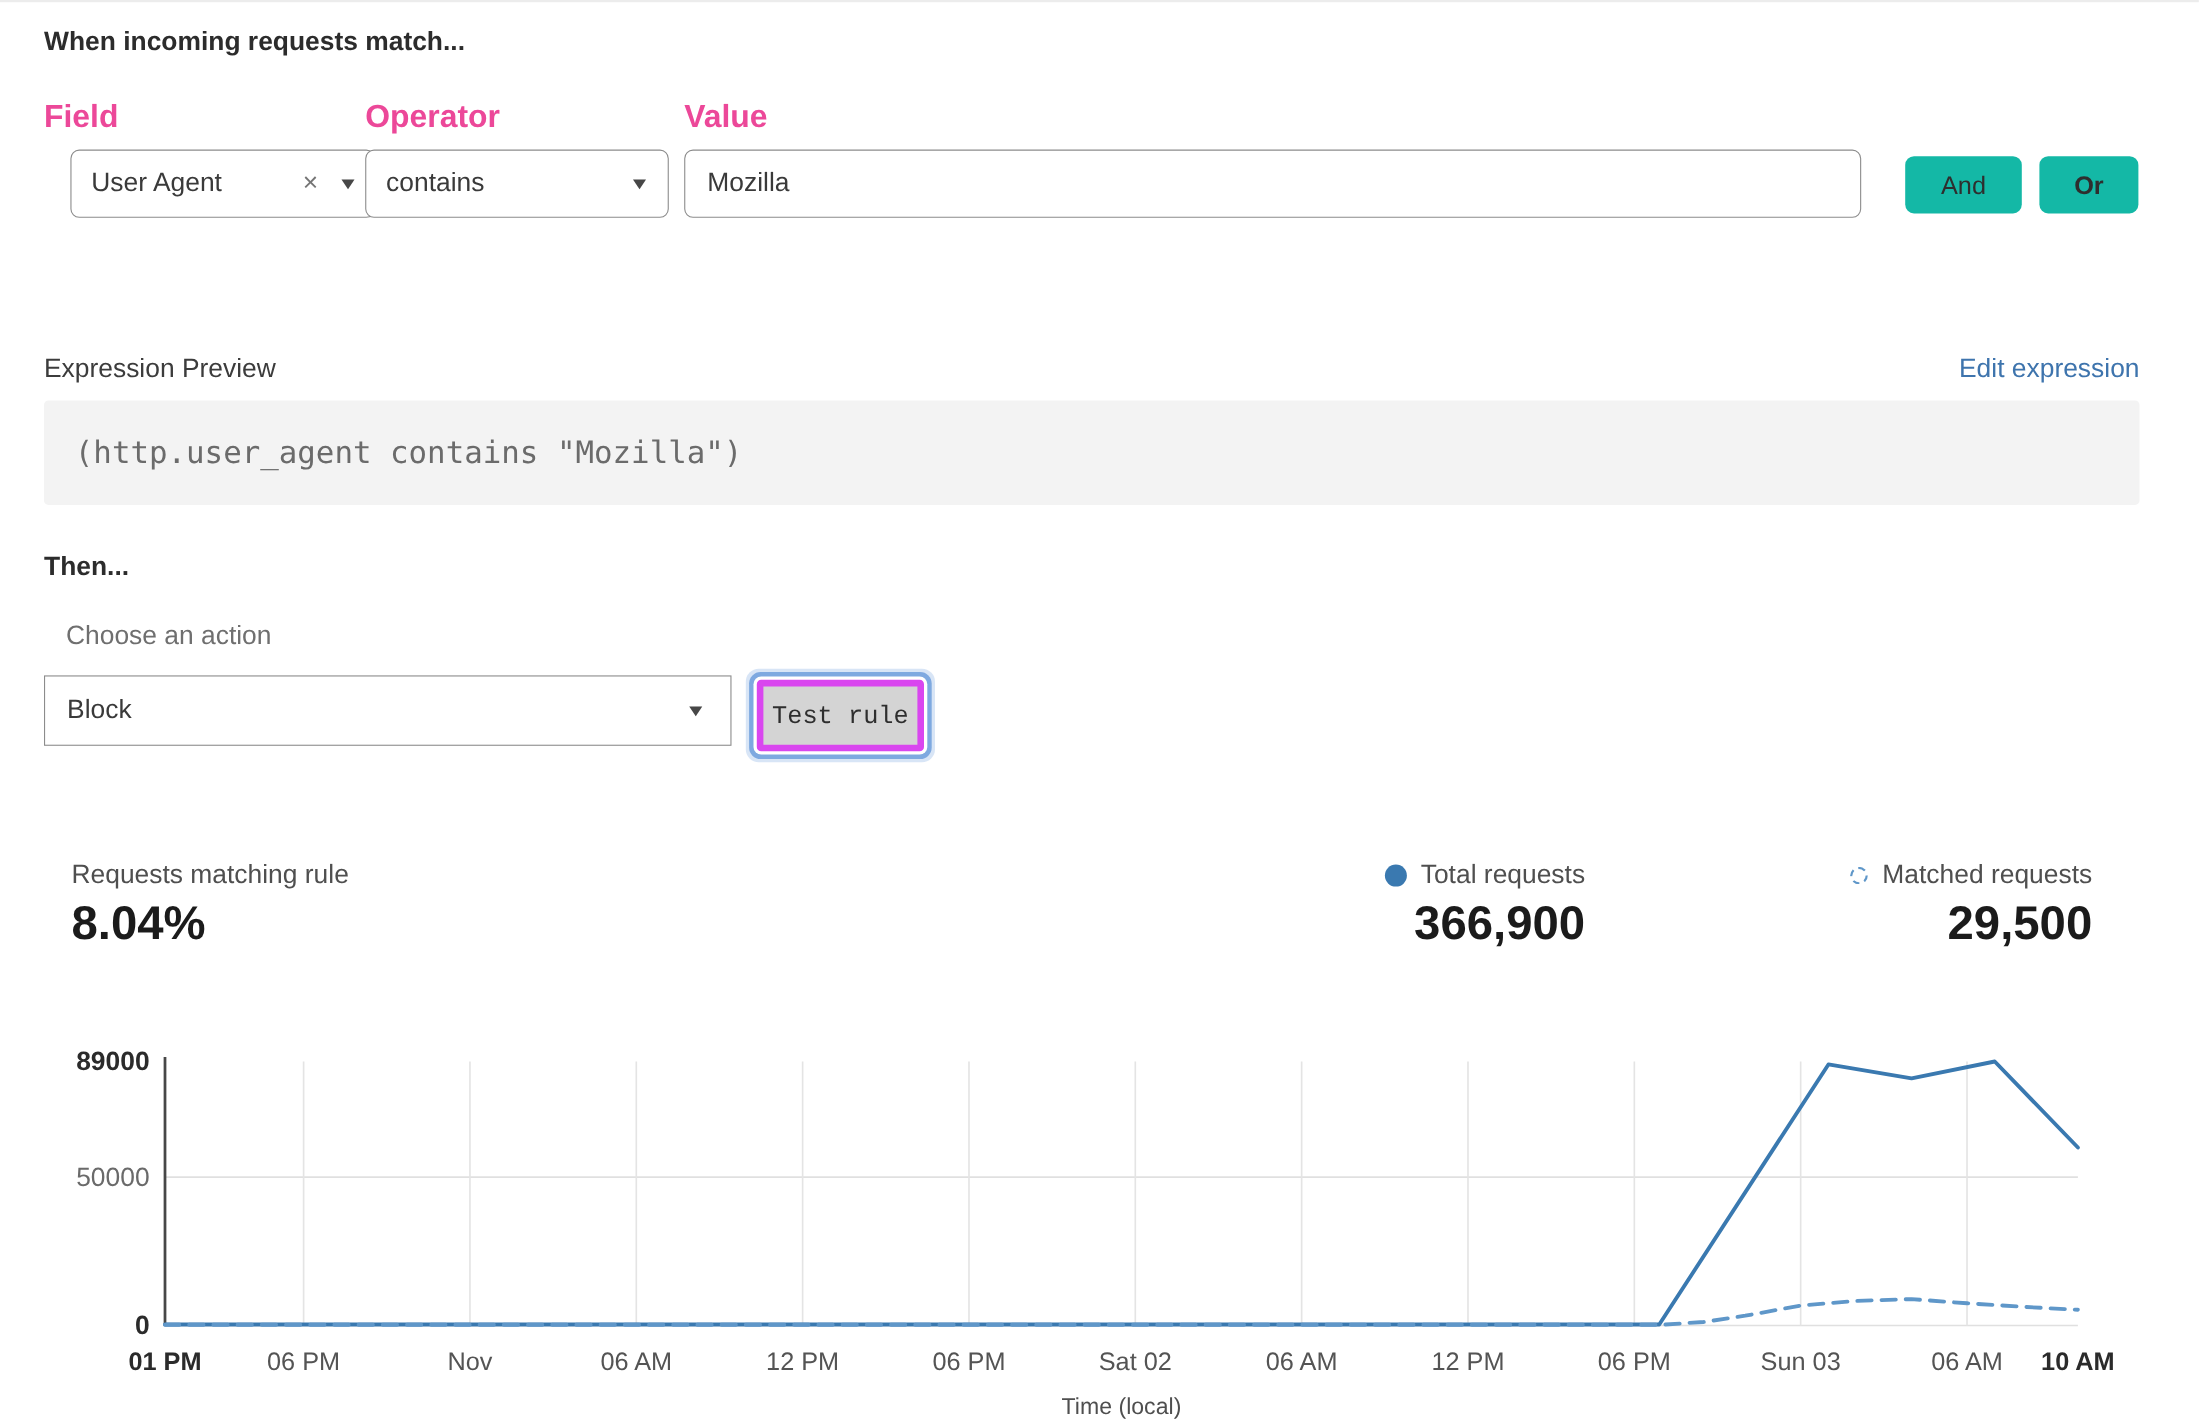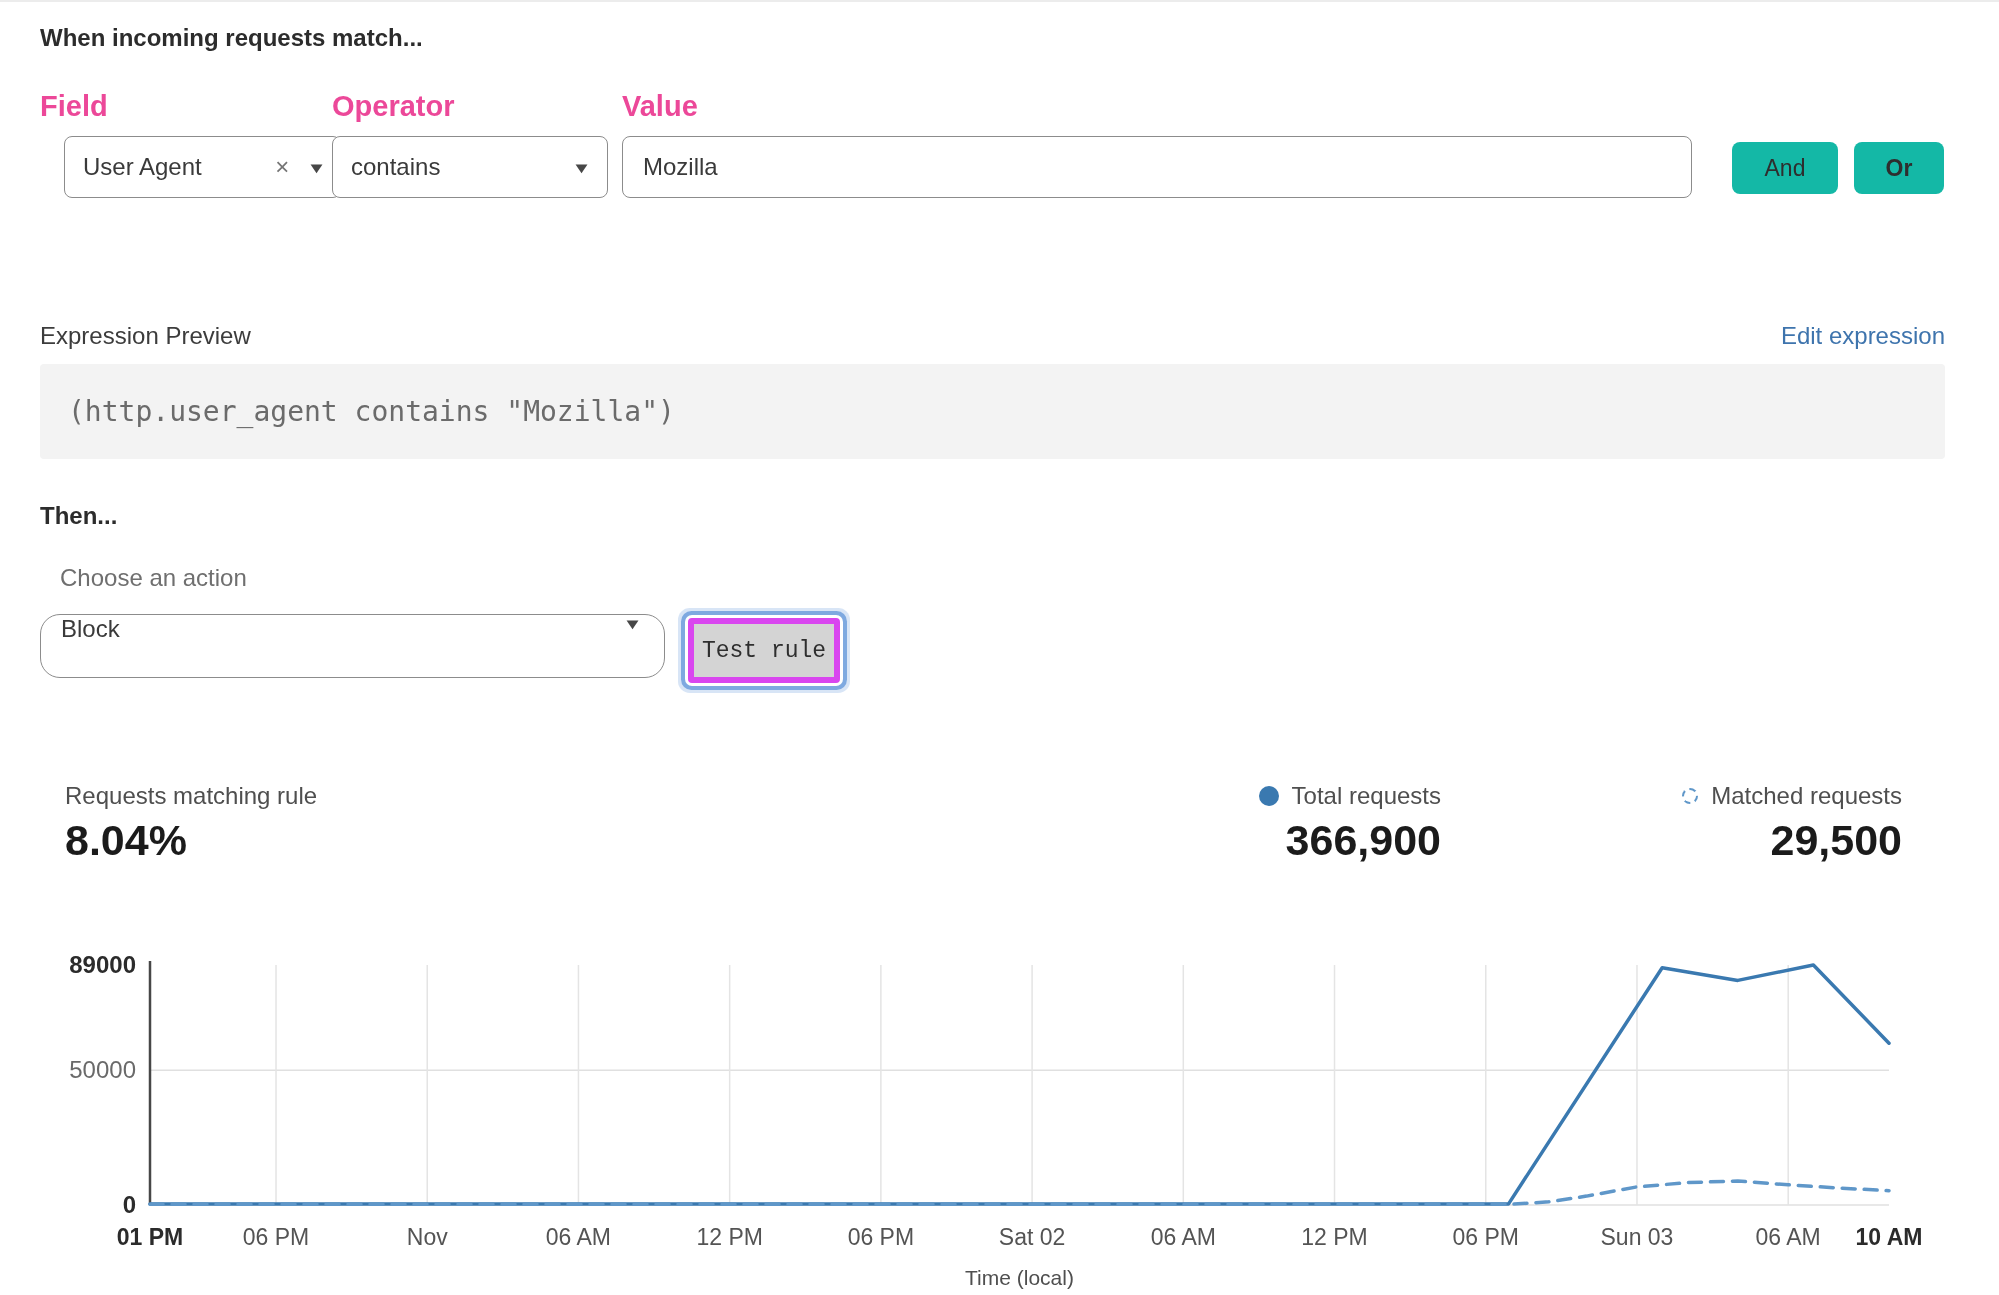--- a/index.html
+++ b/index.html
@@ -38,22 +38,22 @@
   .edit-link  { position:absolute; top:320px; right:54px; font-size:24px; color:#3e74ad;
                 text-decoration:none; cursor:pointer; }
   .code-box { position:absolute; left:40px; top:362px; width:1905px; height:95px;
               background:#f3f3f3; border-radius:4px; display:flex; align-items:center; }
   .code-text { padding-left:28px; font-family:"DejaVu Sans Mono", monospace;
                font-size:28px; color:#6b6b6b; }
 
   
   .choose-label { position:absolute; left:40px; top:562px; font-size:24px; color:#6f6f6f;margin-left:20px; }
   .sel-action { position:absolute; left:40px; top:612px; width:625px; height:64px;
-                border:1.5px solid #8c8c8c; border-radius:20px; background:#fff;
-                display:flex; align-items:flex-start; padding:0 24px 0 20px;
+                border:1.5px solid #8c8c8c; border-radius:0; background:#fff;
+                display:flex; align-items:center; padding:0 24px 0 20px;
                 font-size:24px; color:#3a3a3a; cursor:pointer; }
   .btn-test { position:absolute; left:688px; top:616px; width:152px; height:65px;
               background:#d4d4d4; border:6px solid #d946ef; border-radius:4px;
               font-size:23px; color:#2e2e2e; cursor:pointer;
               font-family:Liberation Mono, monospace;
               box-shadow:0 0 0 3px #ffffff, 0 0 0 7px #7ea9e0, 0 0 0 10px rgba(126,169,224,.30); }
 
   
   .stat-label { position:absolute; top:780px; font-size:24px; color:#4f4f4f; }
   .stat-value { position:absolute; top:814px; font-size:43px; font-weight:700; color:#1b1b1b; }

